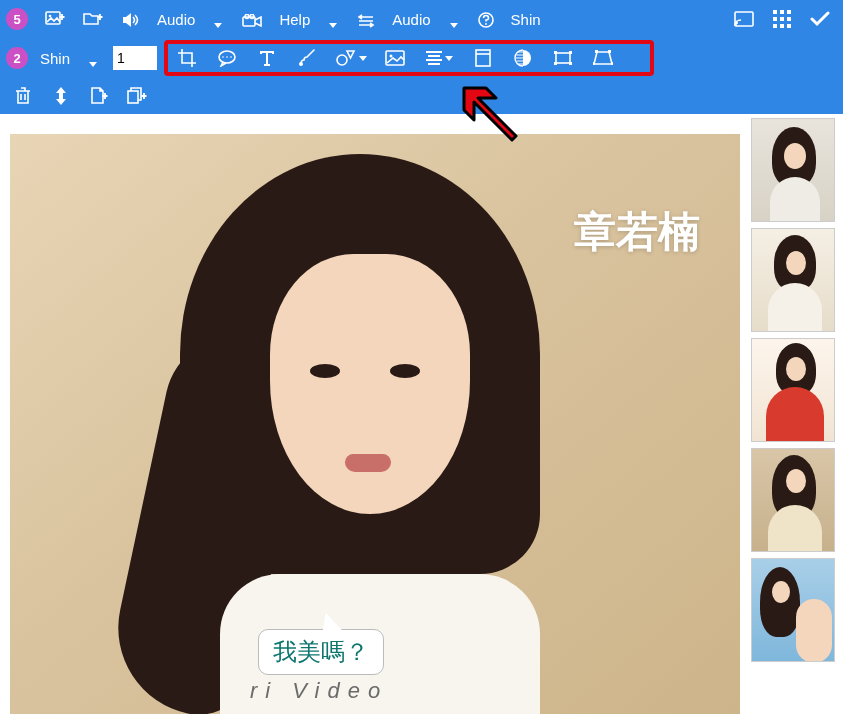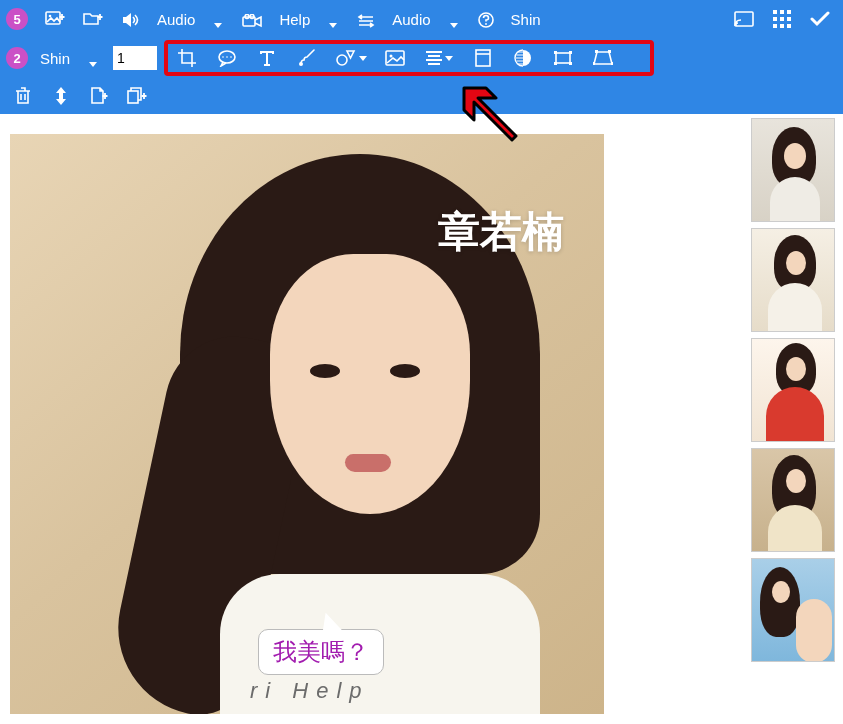--- a/index.html
+++ b/index.html
@@ -88,21 +88,21 @@
     display: flex;
     height: calc(724px - 114px);
   }
   .canvas-area {
     flex: 1;
     padding: 20px 0 0 10px;
     position: relative;
     overflow: hidden;
   }
   .main-img {
-    width: 594px; height: 580px;
+    width: 730px; height: 580px;
     background: linear-gradient(140deg, #e8d5b5 0%, #d9c39e 45%, #cdb48a 100%);
     position: relative;
     overflow: hidden;
   }
   
   .portrait {
     position: absolute;
     left: 90px; top: 20px;
     width: 520px; height: 560px;
   }
@@ -145,21 +145,21 @@
     text-shadow: 0 1px 4px rgba(0,0,0,.2);
   }
   .speech {
     position: absolute;
     left: 248px; top: 495px;
     background: #fff;
     border: 1px solid #bbb;
     border-radius: 10px;
     padding: 6px 14px;
     font-size: 24px;
-    color: #a21caf;
+    color: #0f766e;
   }
   .speech::before {
     content: "";
     position: absolute;
     top: -18px; left: 62px;
     width: 0; height: 0;
     border-left: 6px solid transparent;
     border-right: 14px solid transparent;
     border-bottom: 20px solid #fff;
     transform: rotate(-8deg);
@@ -409,21 +409,21 @@
         <div class="hair"></div>
         <div class="hair2"></div>
         <div class="face"></div>
         <div class="eye l"></div>
           <div class="eye r"></div>
         <div class="lips"></div>
         <div class="body"></div>
       </div>
       <div class="overlay-title">章若楠</div>
       <div class="speech">我美嗎？</div>
-      <div class="sig">ri     Help</div>
+      <div class="sig">ri     Video</div>
     </div>
   </div>
 
   <div class="thumbs">
     <div class="thumb">
       <div class="th-bg th1"></div>
       <div class="th-hair" style="left:20px;top:8px;width:44px;height:60px"></div>
       <div class="th-face" style="left:32px;top:24px;width:22px;height:26px"></div>
       <div class="th-body" style="left:18px;top:58px;width:50px;height:50px;background:#efece5"></div>
     </div>

